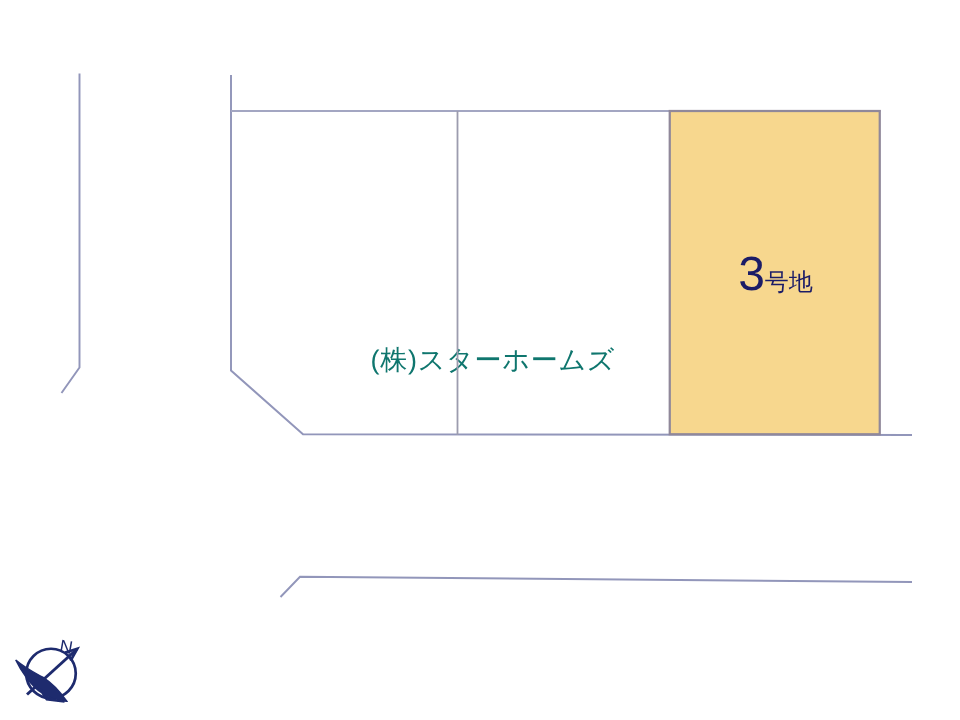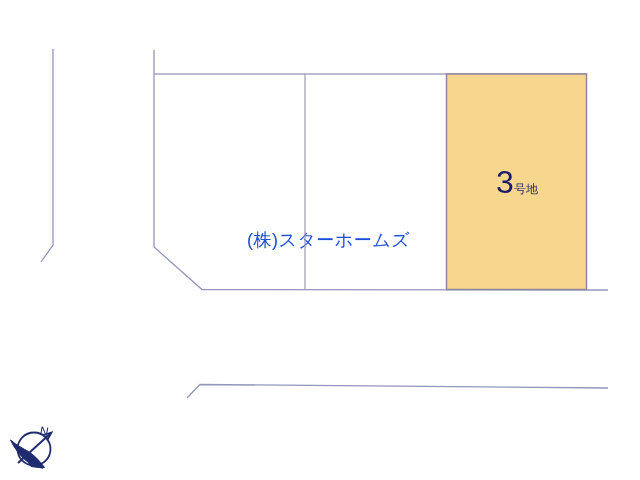--- a/index.html
+++ b/index.html
@@ -21,21 +21,21 @@
     top: 0;
     z-index: 2;
   }
   .watermark {
     position: absolute;
     left: 247px;
     top: 228px;
     z-index: 1;
     font-size: 18px;
     letter-spacing: 0.5px;
-    color: #1d4ed8;
+    color: #0f766e;
     text-shadow: 1px 1px 0 #ffffff;
     white-space: nowrap;
     user-select: none;
   }
   .lot-label {
     position: absolute;
     left: 447px;
     top: 74px;
     width: 140px;
     height: 216px;
@@ -44,21 +44,21 @@
     align-items: baseline;
     justify-content: center;
     color: #1b1c67;
     white-space: nowrap;
   }
   .lot-label .lot-number {
     font-size: 32px;
     line-height: 216px; 
   }
   .lot-label .lot-suffix {
-    font-size: 12px;
+    font-size: 16px;
     margin-left: 0;
   }
 </style>
 </head>
 <body>
 
 <div id="canvas">
 
   <div class="watermark">(株)スターホームズ</div>
 

